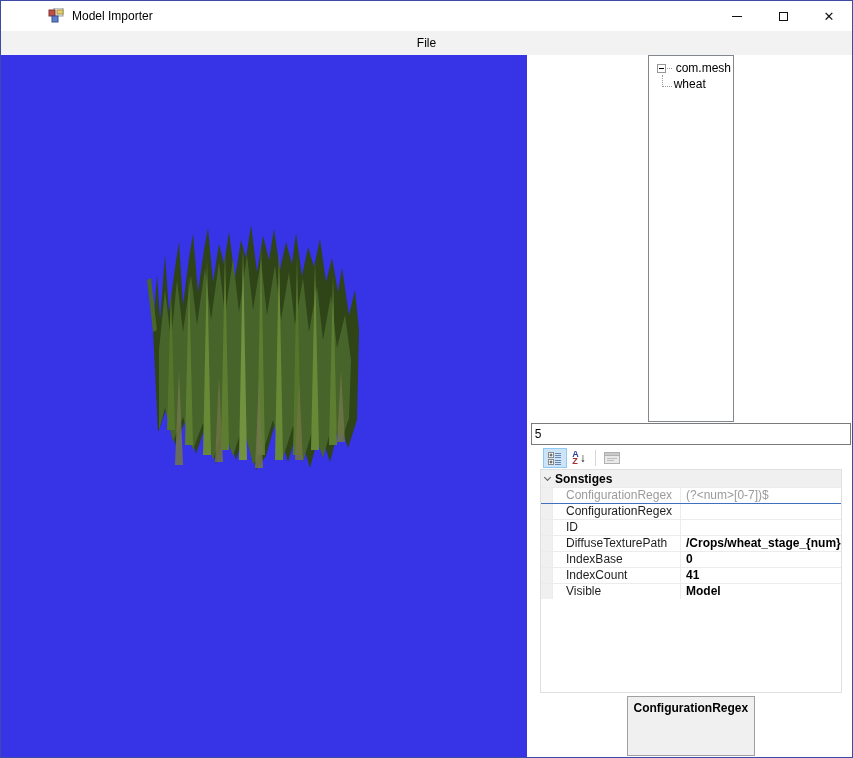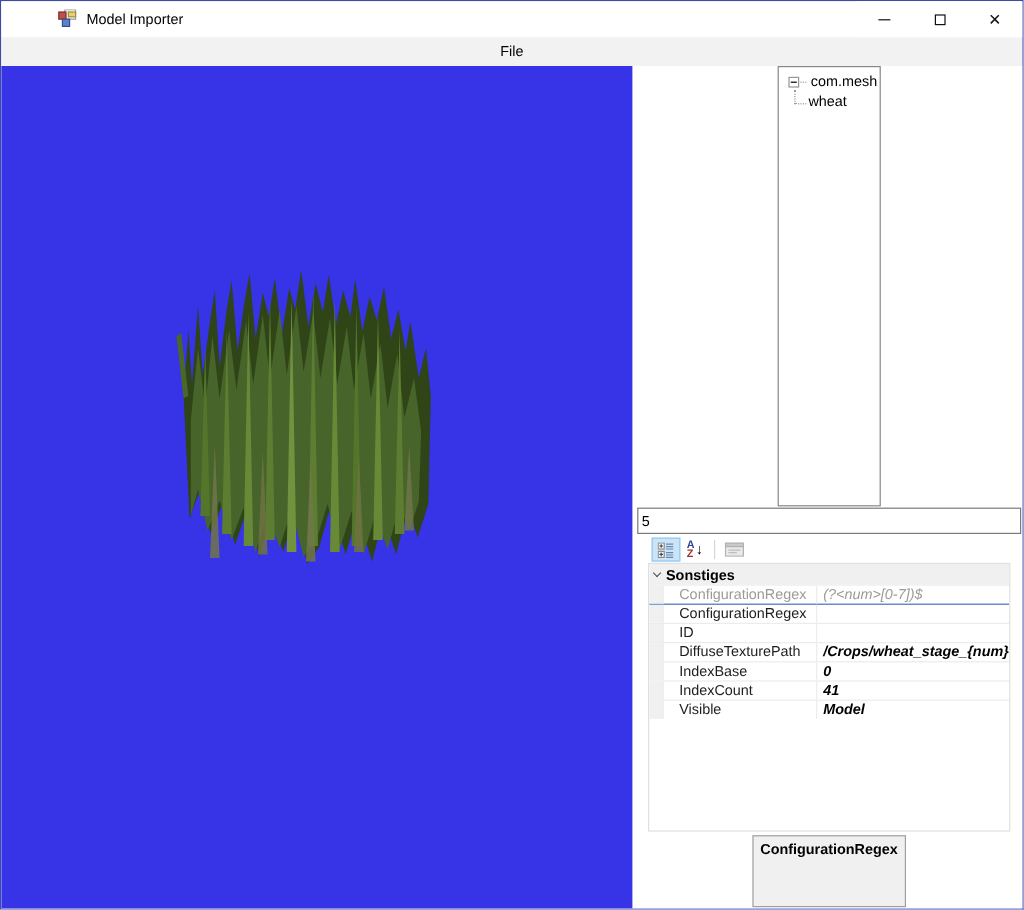--- a/index.html
+++ b/index.html
@@ -56,21 +56,21 @@
   .pg-body { flex:1; border:1px solid #e0e0e0; background:#fff; overflow:hidden; }
   .pg-cat-row { display:flex; align-items:center; height:17px; background:var(--category-bg,#f0f0f0); }
   .cat-chevron { width:5px; height:5px; border-left:1px solid #5a5a5a; border-bottom:1px solid #5a5a5a;
                  transform:rotate(-45deg); margin:-2px 5px 0 4px; flex:0 0 auto; }
   .pg-cat-label { font-weight:bold; }
   .pg-row { display:flex; height:16px; border-top:1px solid var(--grid-line,#ececec); }
   .pg-row.row-selected { border-top-color:var(--selected-row-line,#3f72bc); }
   .pg-indent { width:12px; background:var(--category-bg,#f0f0f0); border-right:1px solid var(--grid-line,#ececec); flex:0 0 auto; }
   .pg-name { width:128px; padding-left:13px; line-height:15px; white-space:nowrap; overflow:hidden;
              border-right:1px solid var(--grid-line,#ececec); flex:0 0 auto; color:#1e1e1e; }
-  .pg-value { flex:1; padding-left:5px; line-height:15px; white-space:nowrap; overflow:hidden;font-style:italic; }
+  .pg-value { flex:1; padding-left:5px; line-height:15px; white-space:nowrap; overflow:hidden; }
   .pg-row.row-bold .pg-value { font-weight:bold; }
   .pg-row.row-readonly .pg-name, .pg-row.row-readonly .pg-value { color:var(--readonly-text,#9b9b9b); }
   
   .help-panel { margin-top:3px; height:60px; border:1px solid #a0a0a0; background:var(--help-bg,#f0f0f0); padding:4px 6px; }
   .help-title { font-weight:bold; font-size:12px; }
 </style>
 </head>
 <body>
 
 <div class="window">

